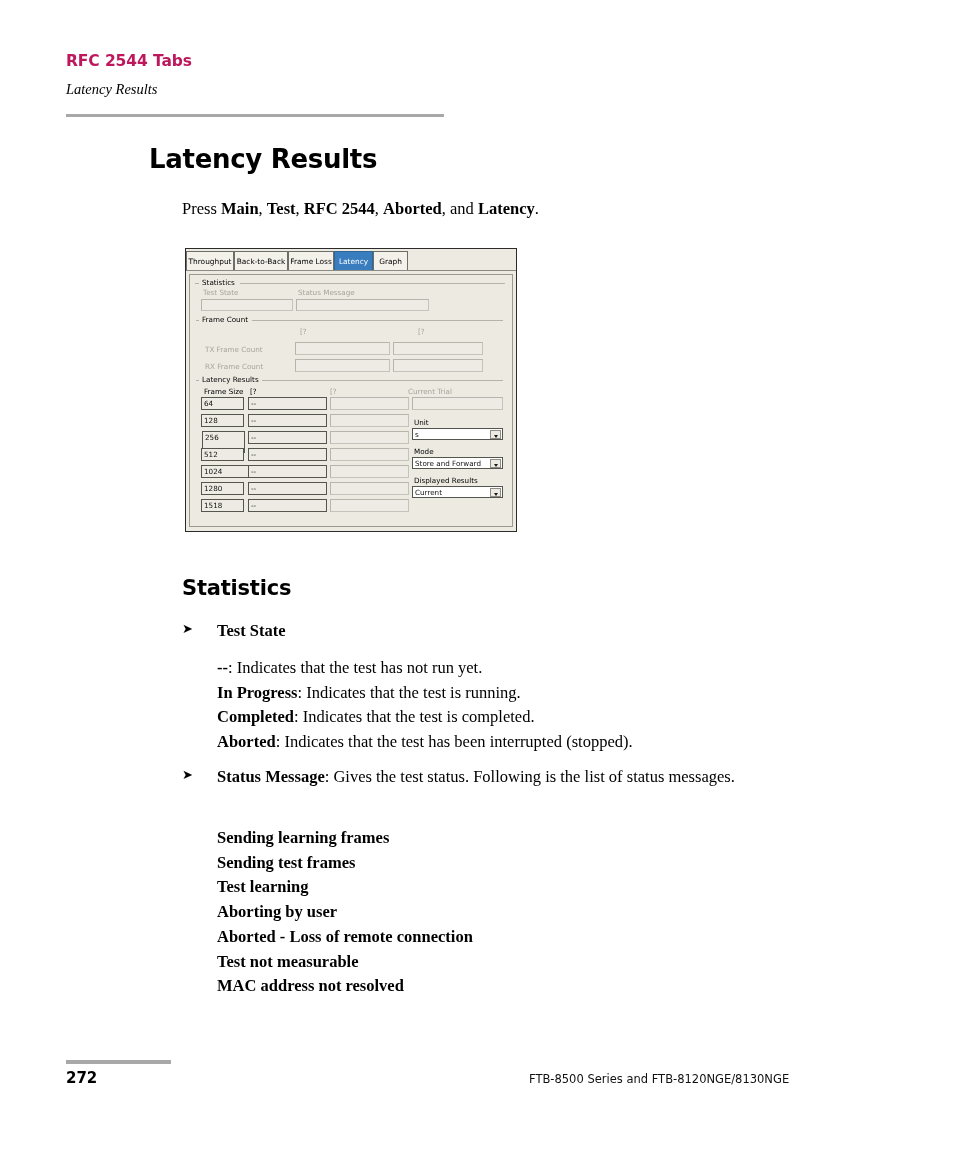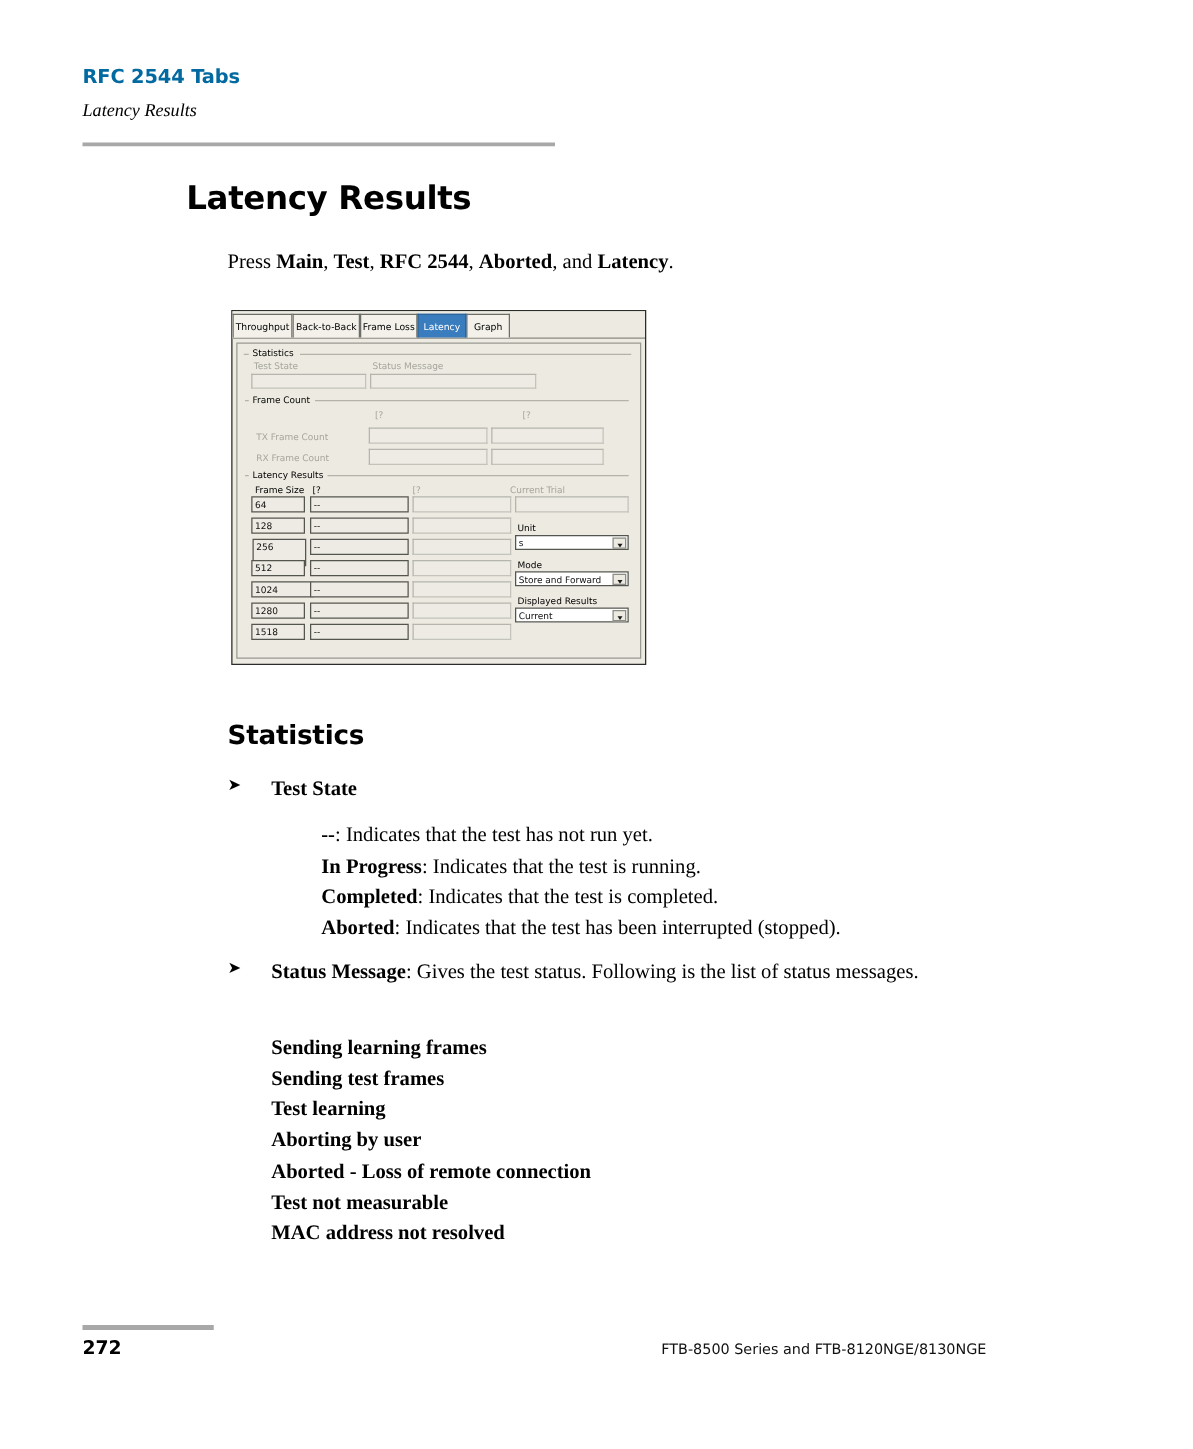--- a/index.html
+++ b/index.html
@@ -12,21 +12,21 @@
     color: #000;
     position: relative;
     overflow: hidden;
   }
 
   
   .page-header { position:absolute; left:66px; top:52px; width:380px; }
   .hdr-title {
     font-family:"DejaVu Sans", sans-serif;
     font-weight:bold; font-size:15.5px; letter-spacing:-0.1px;
-    color:#0369a1; line-height:1.2;
+    color:#be185d; line-height:1.2;
   }
   .hdr-sub {
     font-family:"Liberation Serif", serif;
     font-style:italic; font-size:14.5px; margin-top:10px; color:#000;
   }
   .hdr-rule {
     position:absolute; left:66px; top:114px; width:378px; height:3px;
     background:#a8a8a8;
   }
 
@@ -321,21 +321,21 @@
   </div>
 </div>
 
 <div class="sect-h">Statistics</div>
 
 <div class="bullet" style="left:182px; top:620px; width:640px; height:24px;">
   <span class="arrow">➤</span>
   <span class="btext"><b>Test State</b></span>
 </div>
 
-<div class="deflist" style="top:656px;margin-left:40px;">
+<div class="deflist" style="top:656px;">
   <div><b>--</b><span>: Indicates that the test has not run yet.</span></div>
   <div><b>In Progress</b><span>: Indicates that the test is running.</span></div>
   <div><b>Completed</b><span>: Indicates that the test is completed.</span></div>
   <div><b>Aborted</b><span>: Indicates that the test has been interrupted (stopped).</span></div>
 </div>
 
 <div class="bullet" style="left:182px; top:766px; width:640px;">
   <span class="arrow">➤</span>
   <span class="btext"><b>Status Message</b><span>: Gives the test status. Following is the list of status messages.</span></span>
 </div>

